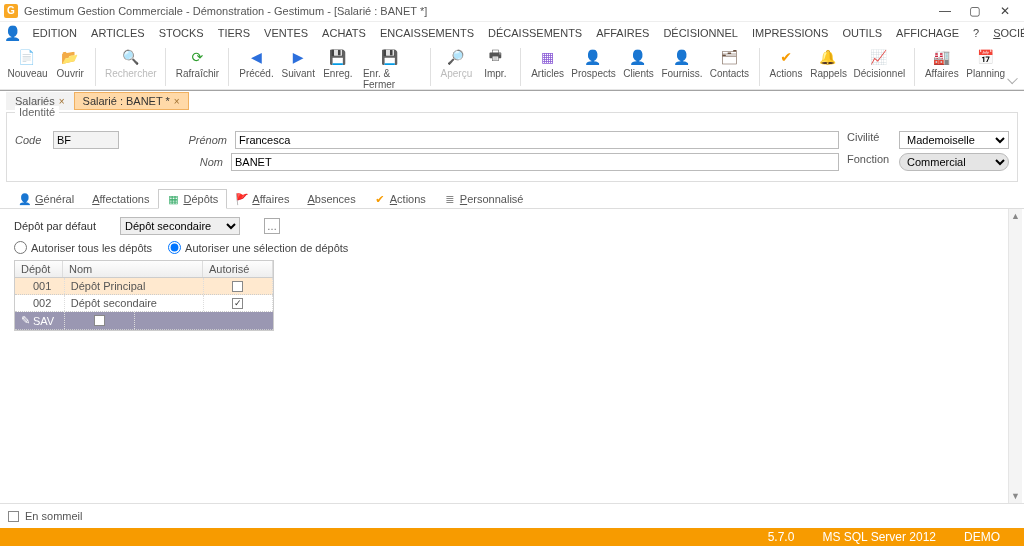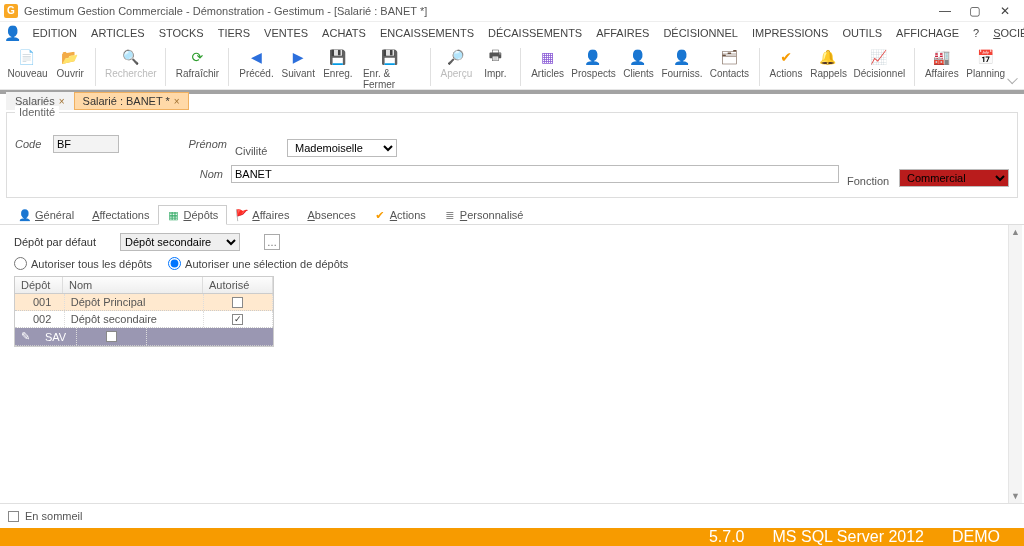--- a/index.html
+++ b/index.html
@@ -22,36 +22,36 @@
 
 .toolbar { display: flex; align-items: flex-start; height: 46px; padding: 2px 4px; border-bottom: 1px solid #e5e5e5; background: #fff; }
 .tb-btn { display: flex; flex-direction: column; align-items: center; justify-content: flex-end; min-width: 38px; padding: 2px 6px; color: #555; font-size: 10px; }
 .tb-btn .ic { width: 18px; height: 18px; margin-bottom: 2px; display:flex;align-items:center;justify-content:center;font-size:14px;}
 .tb-btn.disabled { color: #bbb; }
 .tb-btn.disabled .ic { color: #bbb; }
 .tb-sep { width: 1px; height: 38px; background: #e0e0e0; margin: 2px 6px; }
 .tb-end { margin-left:auto; width:8px;height:8px; border-right:1px solid #aaa; border-bottom:1px solid #aaa; transform:rotate(45deg); align-self:flex-end; margin-bottom:4px; margin-right:4px;}
 
 
-.doctabs { height: 20px; display: flex; align-items: flex-end; padding-left: 6px; background:#fff;border-top:4px solid #a3a3a3;}
+.doctabs { height: 20px; display: flex; align-items: flex-end; padding-left: 6px; background:#fff;border-top:1px solid #a3a3a3;}
 .dtab { padding: 2px 8px; font-size: 11px; color: #555; border:1px solid transparent; display:flex;align-items:center;gap:4px;}
 .dtab.inactive { background:#f2f2f2;}
 .dtab.active { background: #ffd9a8; border:1px solid #f0b060; color:#333;}
 .dtab .x { color:#a07030; font-size:10px; }
 
 
 .ident { border:1px solid #ddd; margin:2px 6px 0 6px; position:relative; padding:18px 8px 6px 8px;}
 .ident .legend { position:absolute; top:-7px; left:8px; background:#fff; padding:0 4px; color:#666;}
 .ident-row { display:flex; align-items:center; gap:8px; margin-bottom:4px;}
 .ident-row .lb { width:100px; text-align:right; color:#555;font-style:italic;}
 .ident-row .lb.short { width:30px; text-align:left;}
 .ident-row input[type=text], .ident-row select { border:1px solid #bbb; height:18px; font-size:11px; padding:0 3px; background:#fff;}
 .code-input { width:66px; background:#f3f3f3 !important; }
 .wide { flex:1; }
-.ident .right-pair { display:flex; align-items:flex-end; gap:6px;margin-top:8px;}
+.ident .right-pair { display:flex; align-items:flex-start; gap:6px;}
 .ident .right-pair .lb2 {width:46px;color:#555;}
 .ident .right-pair select {width:110px;}
 
 
 .subtabs { display:flex; align-items:flex-end; padding:6px 10px 0 10px; border-bottom:1px solid #ddd;}
 .stab { display:flex;align-items:center;gap:4px;padding:3px 8px; border:1px solid transparent; color:#555; font-size:11px; position:relative; top:1px;}
 .stab.active { border:1px solid #ccc; border-bottom:1px solid #fff; background:#fff;}
 .stab .ticon { width:12px;height:12px;display:inline-flex;align-items:center;justify-content:center;font-size:11px;}
 .stab u { text-decoration:underline; }
 
@@ -76,21 +76,21 @@
 .row.r3 .cell{color:#fff;}
 .cb { width:11px;height:11px;border:1px solid #888;display:inline-flex;align-items:center;justify-content:center;font-size:9px;color:#333;background:#fff;}
 
 .vscroll { position:absolute; right:2px; top:0; bottom:0; width:14px; background:#f4f4f4; border-left:1px solid #e5e5e5;}
 .vscroll .up, .vscroll .down { height:14px;display:flex;align-items:center;justify-content:center;color:#888;font-size:9px;}
 .vscroll .down{position:absolute;bottom:0;width:100%;}
 
 
 .footer1 { height:18px; border-top:1px solid #e0e0e0; display:flex;align-items:center;padding:12px 8px;gap:6px;color:#555;}
 .footer1 .cb2 { width:11px;height:11px;border:1px solid #888;}
-.footer2 { height:18px; background:#f79b00; display:flex;align-items:center;color:#fff;font-size:16px;padding:0 10px;}
+.footer2 { height:18px; background:#f79b00; display:flex;align-items:center;color:#fff;font-size:12px;padding:0 10px;}
 .footer2 .sp{flex:1;}
 .footer2 .seg{padding:0 14px;}
 </style>
 </head>
 <body>
 
 <div class="titlebar">
   <div class="app-icon">G</div>
   <div class="title-text">Gestimum Gestion Commerciale - Démonstration - Gestimum - [Salarié : BANET *]</div>
   <div class="winbtn">—</div>
@@ -220,33 +220,34 @@
       <span class="x">×</span>
     </div>
   </div>
 
 <div class="ident">
   <div class="legend">Identité</div>
   <div class="ident-row">
     <div class="lb short">Code</div>
     <input type="text" readonly="" class="code-input" value="BF" style="">
     <div class="lb">Prénom</div>
+    <input type="text" class="wide" value="Francesca" style="">
     <div class="right-pair">
       <div class="lb2">Civilité</div>
       <select><option>Mademoiselle</option></select>
     </div>
   </div>
   <div class="ident-row">
     <div class="lb short"></div>
     <span style="width:62px"></span>
     <div class="lb">Nom</div>
     <input type="text" class="wide" value="BANET" style="">
     <div class="right-pair">
       <div class="lb2">Fonction</div>
-      <select style="background:#b91c1c;"><option>Commercial</option></select>
+      <select style="background:#e5e5e5;border-radius:9px;"><option>Commercial</option></select>
     </div>
   </div>
 </div>
 
 <div class="subtabs" id="subtabs-host">
     <div class="stab">
       <span class="ticon" style="color: rgb(247, 155, 0);">👤</span>
       <span><u>G</u>énéral</span>
     </div>
     <div class="stab">
@@ -307,21 +308,21 @@
         <div class="row r2">
           <div class="cell" style="width: 10px; border-right: none;"></div>
           <div class="cell w1" style="width: 38px;">002</div>
           <div class="cell w2">Dépôt secondaire</div>
           <div class="cell w3">
             <span class="cb">✓</span>
           </div>
         </div>
         <div class="row r3">
           <div class="cell" style="width: 10px; border-right: none;">✎</div>
-          <div class="cell w1" style="width: 38px; margin-left: 12px;">SAV</div>
+          <div class="cell w1" style="width: 38px;">SAV</div>
           <div class="cell w3">
             <span class="cb"></span>
           </div>
         </div>
       </div>
   </div>
   <div class="vscroll">
     <div class="up">▲</div>
     <div class="down">▼</div>
   </div>

